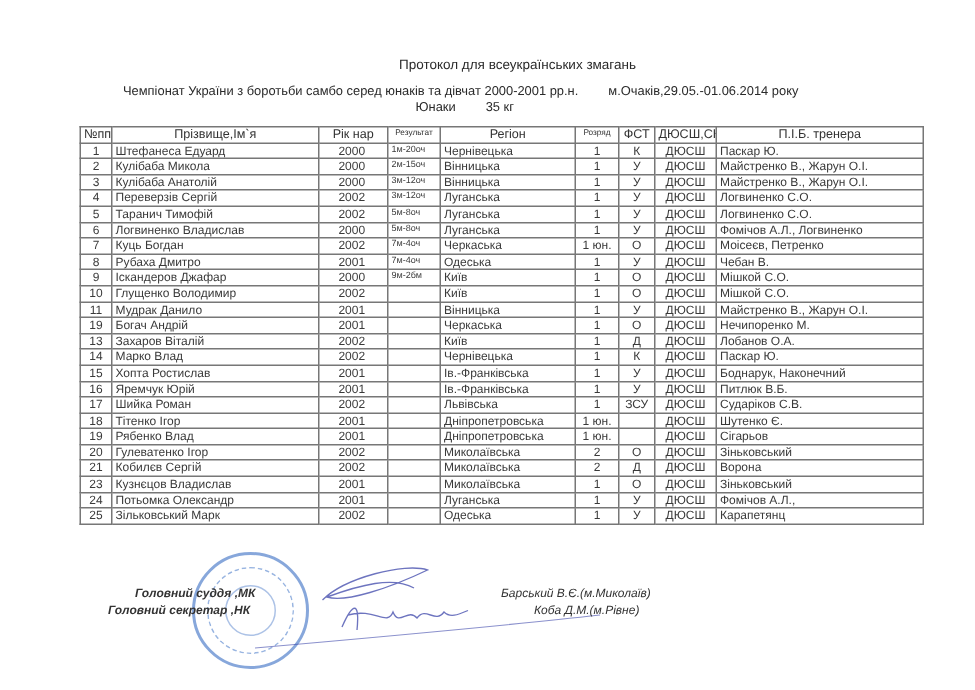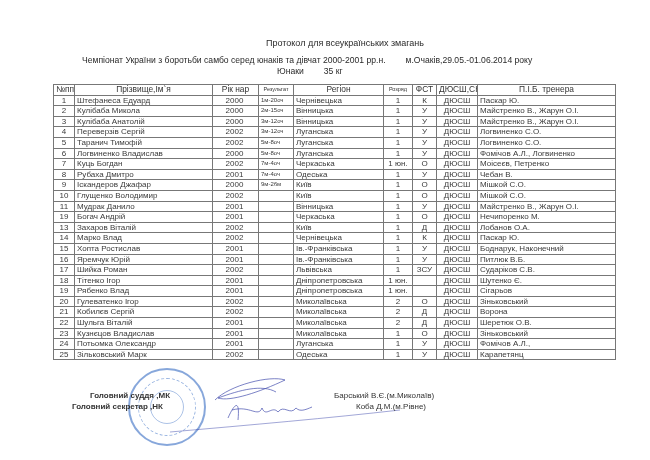--- a/index.html
+++ b/index.html
@@ -10,21 +10,21 @@
   .t2 .place { margin-left:20px; }
   .t3 { position:absolute; left:277px; top:66px; font-size:8.6px; color:#2a2a2a; white-space:nowrap; }
   .t3 .w { margin-left:20px; }
   table { position:absolute; left:53px; top:84px; border-collapse:collapse; table-layout:fixed; width:562px; font-size:8px; color:#3a3a3a; }
   td, th { border:1px solid #777; padding:0 2px; height:9.6px; line-height:9.6px; white-space:nowrap; overflow:hidden; font-weight:normal; }
   th { font-size:8.4px; text-align:center; color:#333; }
   th.small { font-size:5.5px; }
   td.c { text-align:center; }
   td.r { text-align:center; padding-right:4px; }
   td.small { font-size:6px; }
-  .sig { position:absolute; font-size:8px; color:#333; white-space:nowrap; font-weight:bold; }
+  .sig { position:absolute; font-size:8px; color:#333; white-space:nowrap; font-weight:bold;font-style:italic; }
   .sig.n { font-weight:normal; }
   .stamp { position:absolute; left:128px; top:368px; width:78px; height:78px; border-radius:50%;
            border:2px solid rgba(70,120,200,0.65); box-sizing:border-box; }
   .stamp::before { content:""; position:absolute; left:8px; top:8px; right:8px; bottom:8px; border-radius:50%;
            border:1px dashed rgba(70,120,200,0.55); }
   .stamp::after { content:""; position:absolute; left:20px; top:20px; right:20px; bottom:20px; border-radius:50%;
            border:1px solid rgba(70,120,200,0.45); }
   svg.scrawl { position:absolute; left:0; top:0; }
 </style>
 </head>
@@ -289,31 +289,20 @@
         <td>Кобилєв Сергій</td>
         <td class="r">2002</td>
         <td class="small"></td>
         <td>Миколаївська</td>
         <td class="c">2</td>
         <td class="c">Д</td>
         <td class="c">ДЮСШ</td>
         <td>Ворона</td>
       </tr>
       <tr>
-        <td class="c">22</td>
-        <td>Шульга Віталій</td>
-        <td class="r">2001</td>
-        <td class="small"></td>
-        <td>Миколаївська</td>
-        <td class="c">2</td>
-        <td class="c">Д</td>
-        <td class="c">ДЮСШ</td>
-        <td>Шеретюк О.В.</td>
-      </tr>
-      <tr>
         <td class="c">23</td>
         <td>Кузнєцов Владислав</td>
         <td class="r">2001</td>
         <td class="small"></td>
         <td>Миколаївська</td>
         <td class="c">1</td>
         <td class="c">О</td>
         <td class="c">ДЮСШ</td>
         <td>Зіньковський</td>
       </tr>

